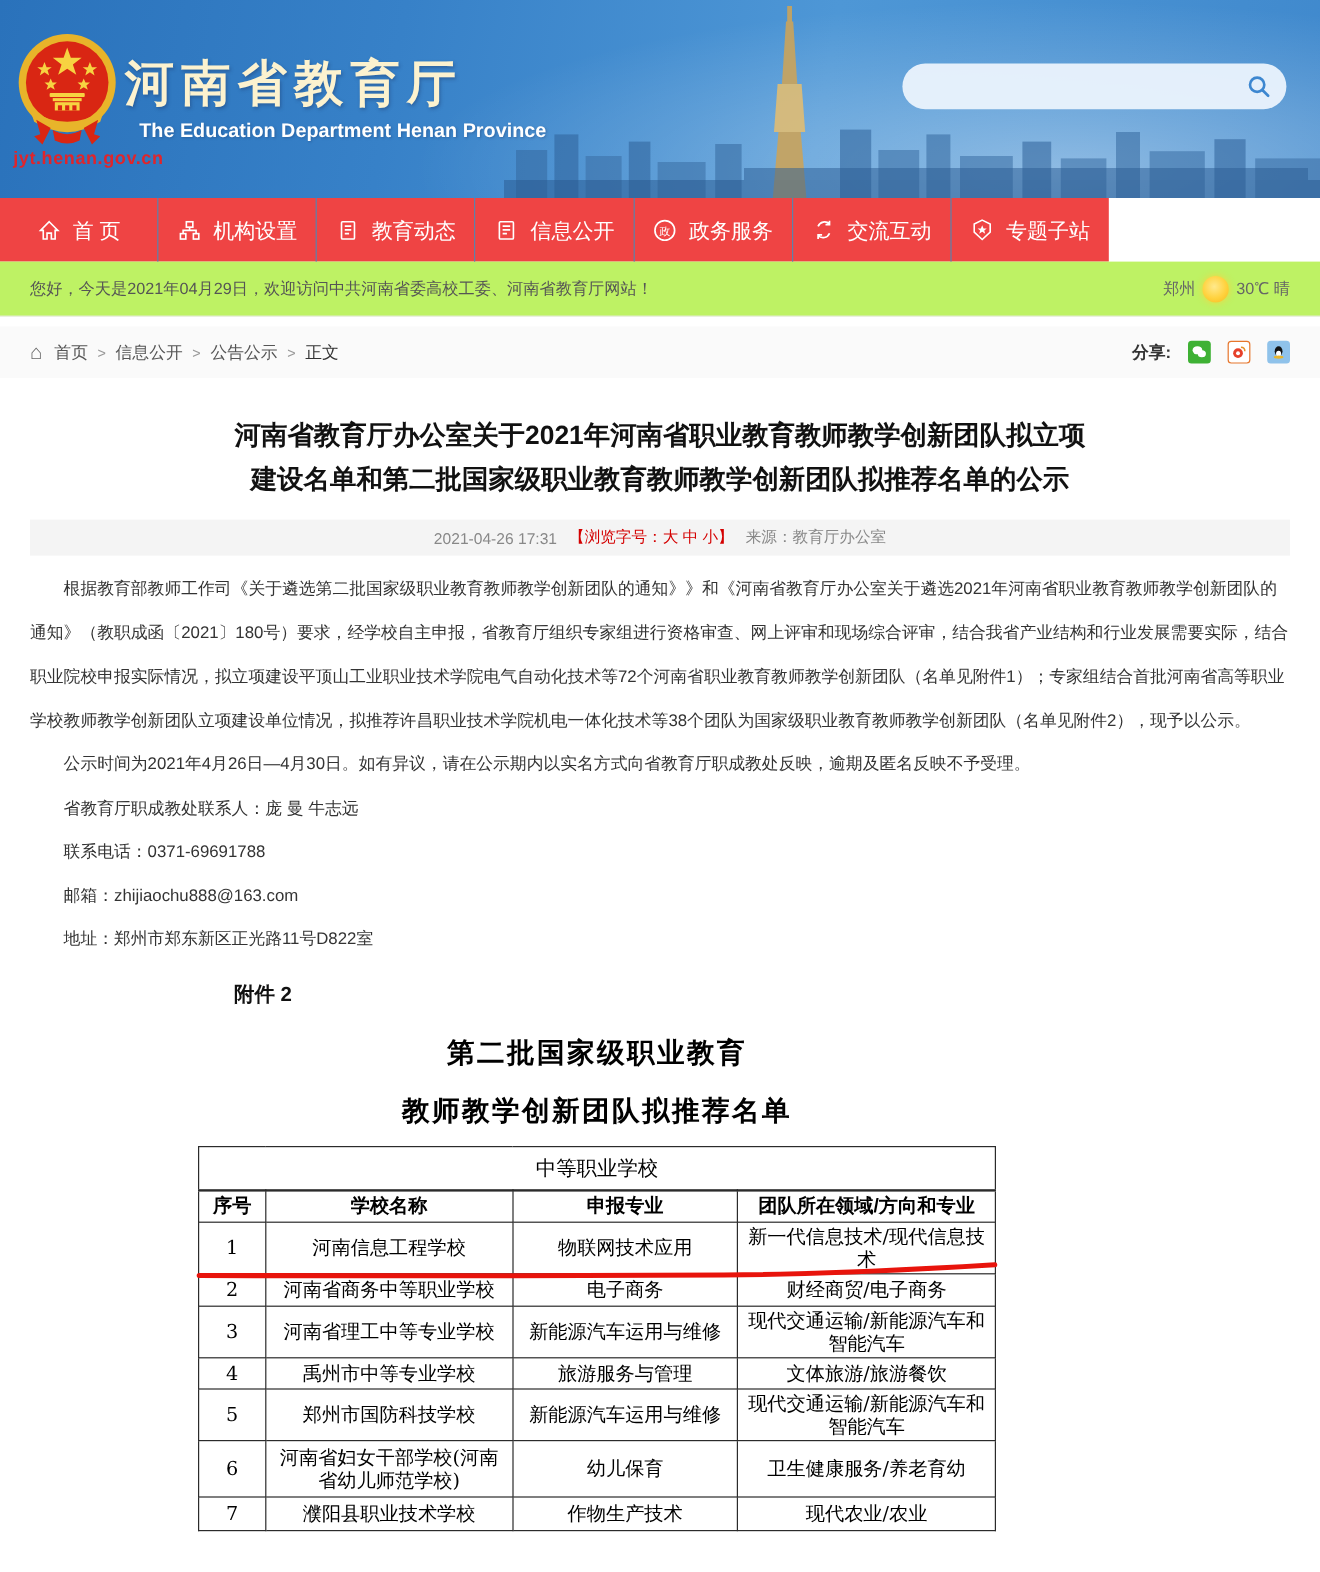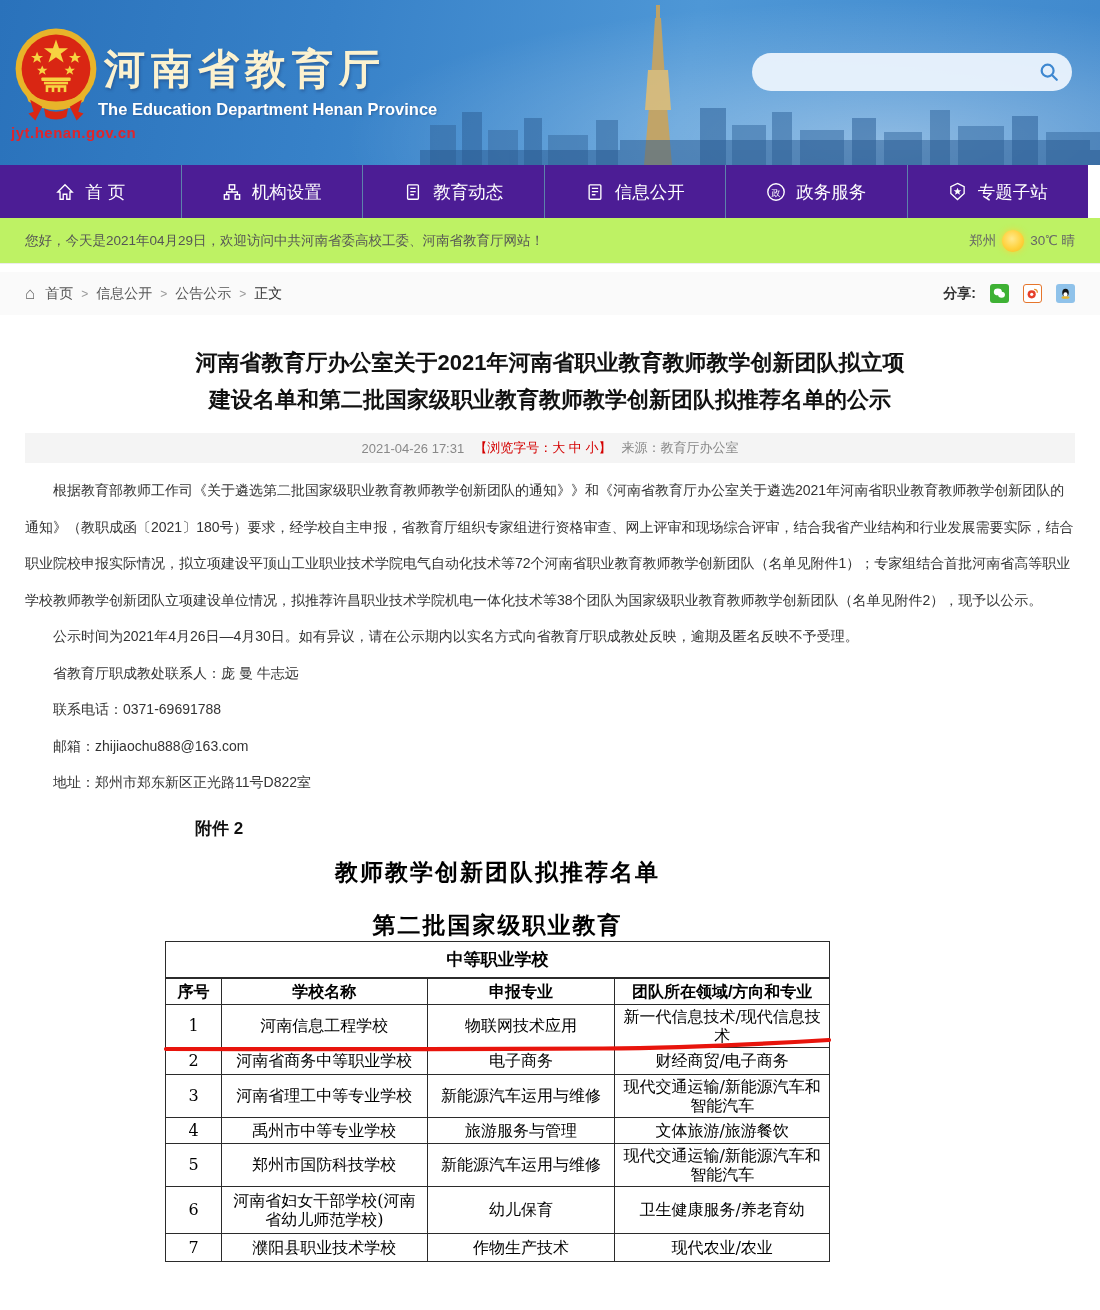--- a/index.html
+++ b/index.html
@@ -9,28 +9,28 @@
   
   .banner { position:relative; width:1100px; height:165px;
     background:linear-gradient(100deg,#2a72bb 0%,#3781c8 30%,#4e97d6 62%,#4089cd 100%); overflow:hidden; }
   .banner .cloud { position:absolute; right:0; top:0; width:760px; height:165px;
     background:radial-gradient(ellipse at 72% 85%, rgba(255,255,255,0.38) 0%, rgba(255,255,255,0.12) 45%, rgba(255,255,255,0) 70%); }
   .skyline { position:absolute; left:0; bottom:0; width:1100px; height:165px; }
   .emblem { position:absolute; left:13px; top:24px; width:86px; height:100px; }
   .site-url { position:absolute; left:11px; top:124px; font-size:15px; font-weight:bold; color:#e0252b; letter-spacing:0.5px; }
   .site-name { position:absolute; left:104px; top:42px; font-size:41px; font-weight:bold; color:#fcf2cf;
     letter-spacing:6px; text-shadow:1px 2px 3px rgba(30,60,110,0.45); }
-  .site-name-en { position:absolute; left:98px; top:100px; font-size:16.5px; font-weight:bold; color:#ffffff;
+  .site-name-en { position:absolute; left:116px; top:100px; font-size:16.5px; font-weight:bold; color:#ffffff;
     text-shadow:1px 1px 2px rgba(30,60,110,0.4); }
   .search-box { position:absolute; right:28px; top:53px; width:320px; height:38px; border-radius:19px;
     background:rgba(233,242,252,0.96); display:flex; align-items:center; justify-content:flex-end; padding-right:12px; }
   .search-box input { flex:1; border:none; outline:none; background:transparent; height:30px; padding-left:18px; font-size:14px; color:#336; }
 
   
-  .nav { width:1088px; height:53px; background:#4c1d95; display:flex; }
+  .nav { width:924px; height:53px; background:#ef4444; display:flex; }
   .nav-item { flex:1; display:flex; align-items:center; justify-content:center; gap:10px;
     color:#fff; font-size:17.5px; border-left:1px solid #5c82ab; cursor:pointer; }
   .nav-item:first-child { border-left:none; }
   .nav-item .nicon { width:20px; height:20px; display:inline-flex; align-items:center; justify-content:center; }
 
   
   .greeting { width:1100px; height:46px; background:#bef264; border-bottom:1px solid #ececec;
     display:flex; align-items:center; justify-content:space-between; padding:0 25px; }
   .greeting-text { font-size:13.5px; color:#555; }
   .weather { display:flex; align-items:center; gap:6px; font-size:13.5px; color:#666; }
@@ -64,21 +64,21 @@
 
   
   .attachment { position:relative; width:665px; margin-left:140px; margin-top:16px; color:#000; }
   .att-label { margin-left:30px; font-size:17px; color:#111; font-weight:bold; }
   .att-title { text-align:center; font-size:23px; font-weight:bold; letter-spacing:2px; color:#000; }
   .att-title.l1 { margin-top:22px; }
   .att-title.l2 { margin-top:17px; margin-bottom:14px; }
 
   table.att { width:665px; border-collapse:collapse; font-family:"DejaVu Serif","Liberation Serif",serif; font-size:16px; color:#000; }
   table.att th, table.att td { border:1px solid #2b2b2b; text-align:center; vertical-align:middle; line-height:19px; padding:2px 4px; }
-  table.att .group th { border-bottom:2px solid #2b2b2b; font-family:"Liberation Sans",sans-serif; font-size:17px; font-weight:bold; height:37px; }
+  table.att .group th { border-bottom:2px solid #2b2b2b; font-family:"Liberation Sans",sans-serif; font-size:17px; font-weight:normal; height:37px; }
   table.att .cols th { font-family:"Liberation Sans",sans-serif; font-size:16px; font-weight:bold; height:26px; }
   table.att tbody tr { height:27px; }
   .redline { position:absolute; left:-2px; top:96px; width:669px; height:22px; pointer-events:none; }
 
   .tbl-wrap { position:relative; }
 </style>
 </head>
 <body>
 
 <div class="page">
@@ -189,20 +189,29 @@
         <span class="nicon">
           <svg width="20" height="20" viewBox="0 0 20 20">
             <circle cx="10" cy="10" r="8.2" fill="none" stroke="#fff" stroke-width="1.4"></circle>
             <text x="10" y="13.5" font-size="9" fill="#fff" text-anchor="middle" font-family="sans-serif">政</text>
           </svg>
         </span>
         <span>政务服务</span>
       </div>
       <div class="nav-item">
         <span class="nicon">
+          <svg width="19" height="19" viewBox="0 0 20 20" fill="none" stroke="#fff" stroke-width="1.5">
+            <path d="M5 7 A6 6 0 0 1 15 5 M15 2 V5.5 H11.5"></path>
+            <path d="M15 13 A6 6 0 0 1 5 15 M5 18 V14.5 H8.5"></path>
+          </svg>
+        </span>
+        <span>交流互动</span>
+      </div>
+      <div class="nav-item">
+        <span class="nicon">
           <svg width="19" height="19" viewBox="0 0 20 20">
             <path d="M10 1.5 L17 5 V12 L10 18.5 L3 12 V5 Z" fill="none" stroke="#fff" stroke-width="1.4"></path>
             <polygon points="10,6 11.2,8.8 14,8.8 11.8,10.6 12.6,13.4 10,11.8 7.4,13.4 8.2,10.6 6,8.8 8.8,8.8" fill="#fff"></polygon>
           </svg>
         </span>
         <span>专题子站</span>
       </div>
     </div>
 
   <div class="greeting">
@@ -268,22 +277,22 @@
         <p>根据教育部教师工作司《关于遴选第二批国家级职业教育教师教学创新团队的通知》》和《河南省教育厅办公室关于遴选2021年河南省职业教育教师教学创新团队的通知》（教职成函〔2021〕180号）要求，经学校自主申报，省教育厅组织专家组进行资格审查、网上评审和现场综合评审，结合我省产业结构和行业发展需要实际，结合职业院校申报实际情况，拟立项建设平顶山工业职业技术学院电气自动化技术等72个河南省职业教育教师教学创新团队（名单见附件1）；专家组结合首批河南省高等职业学校教师教学创新团队立项建设单位情况，拟推荐许昌职业技术学院机电一体化技术等38个团队为国家级职业教育教师教学创新团队（名单见附件2），现予以公示。</p>
         <p>公示时间为2021年4月26日—4月30日。如有异议，请在公示期内以实名方式向省教育厅职成教处反映，逾期及匿名反映不予受理。</p>
         <p>省教育厅职成教处联系人：庞  曼    牛志远</p>
         <p>联系电话：0371-69691788</p>
         <p>邮箱：zhijiaochu888@163.com</p>
         <p>地址：郑州市郑东新区正光路11号D822室</p>
       </div>
 
     <div class="attachment">
       <div class="att-label">附件 2</div>
+      <div class="att-title l1">第二批国家级职业教育</div>
       <div class="att-title l2">教师教学创新团队拟推荐名单</div>
-      <div class="att-title l1">第二批国家级职业教育</div>
 
       <div class="tbl-wrap">
         <table class="att">
           <colgroup id="tbl-cols">
               <col style="width: 56px;">
               <col style="width: 206px;">
               <col style="width: 188px;">
               <col style="width: 215px;">
             </colgroup>
           <thead>

